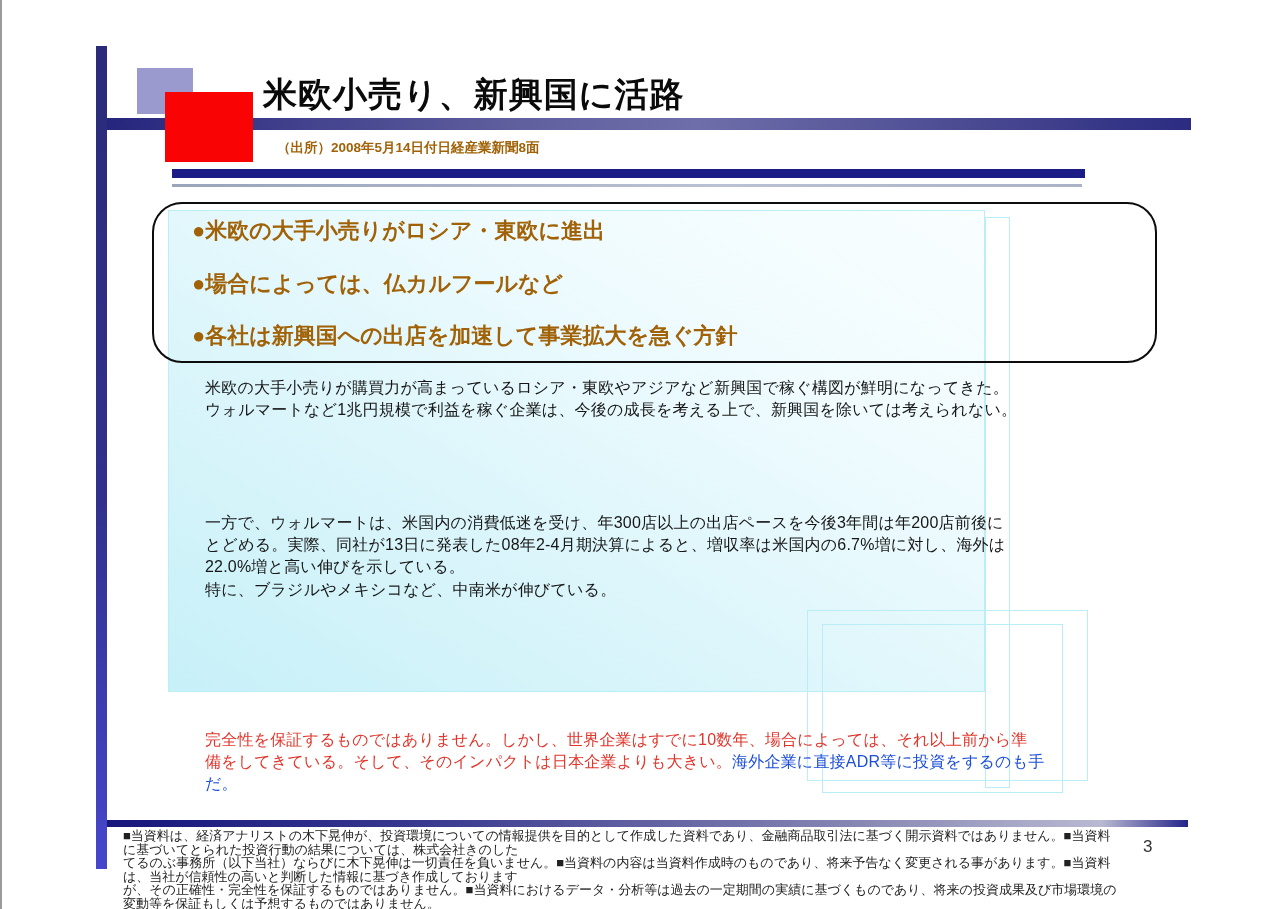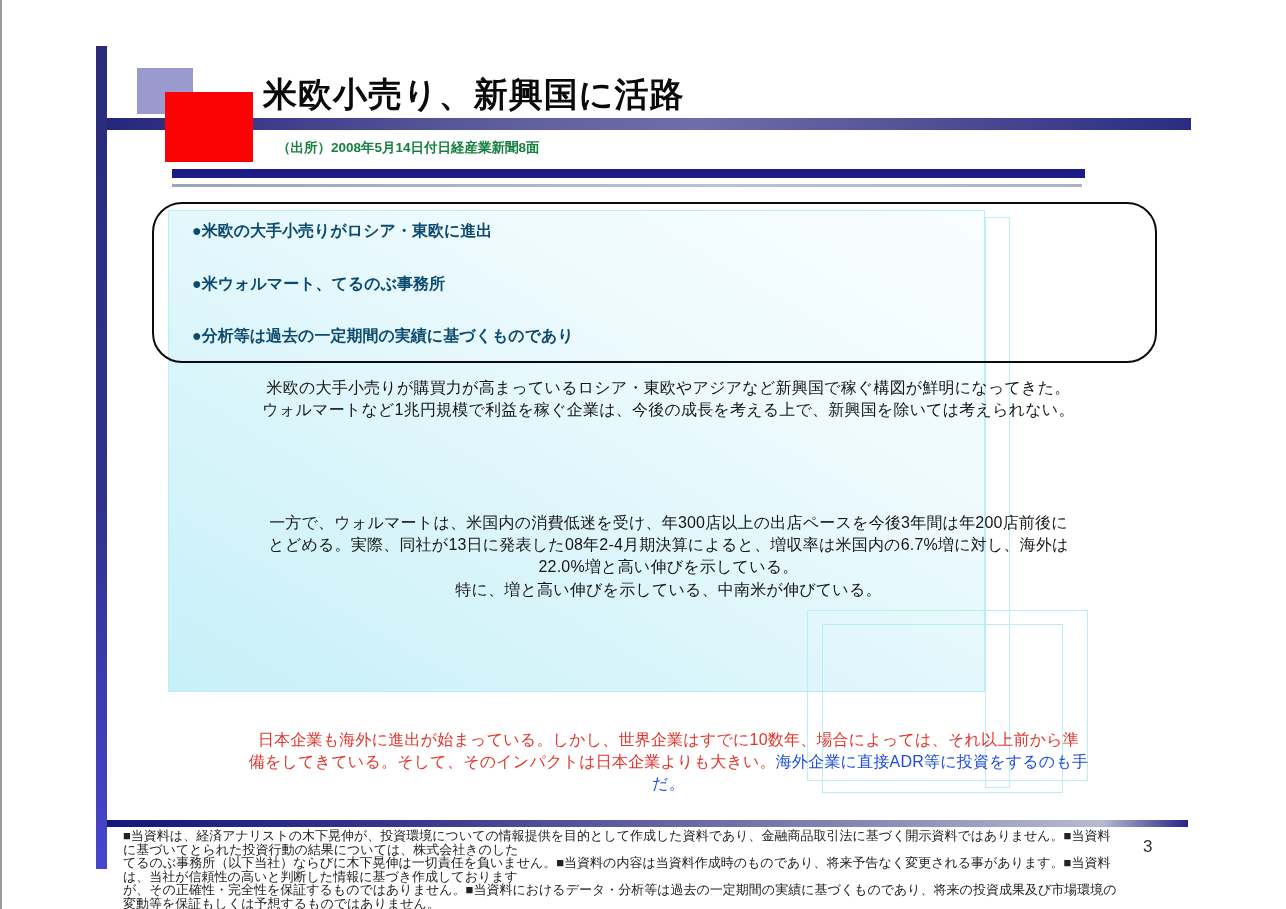--- a/index.html
+++ b/index.html
@@ -15,44 +15,44 @@
     background:linear-gradient(180deg,#2b2b7a 0%,#31318c 55%,#4646cc 100%); z-index:3; }
 
   #lavender-square { left:137px; top:68px; width:56px; height:46px; background:#9a9ace; z-index:2; }
   #title-underline-bar { left:96px; top:118px; width:1095px; height:12px;
     background:linear-gradient(90deg,#24247d 0%,#5f5f9e 38%,#6e6eaa 55%,#4a4a92 80%,#2b2b82 100%); z-index:2; }
   #red-square { left:165px; top:92px; width:88px; height:70px; background:#fa0305; z-index:3; }
 
   #page-title { left:263px; top:76px; font-size:34px; font-weight:bold; color:#0a0a0a;
     letter-spacing:1px; line-height:36px; white-space:nowrap; z-index:4; }
 
-  #source-line { left:277px; top:139px; font-size:13.5px; font-weight:bold; color:#15803d;
+  #source-line { left:277px; top:139px; font-size:13.5px; font-weight:bold; color:#a16207;
     white-space:nowrap; z-index:4; }
 
   #divider-bar  { left:172px; top:169px; width:913px; height:9px; background:#1c1c86; z-index:2; }
   #divider-line { left:172px; top:184px; width:910px; height:2.5px;
     background:linear-gradient(90deg,#9aa4ba 0%,#b9c1d2 60%,#aab3c6 100%); z-index:2; }
 
   #content-panel { left:168px; top:210px; width:817px; height:482px;
     background:linear-gradient(to top right,#c7f0f8 0%,#ddf6fb 40%,#effbfe 70%,#f9feff 100%);
     border:1px solid #bceef6; z-index:1; }
 
   .placeholder-box { border:1px solid #b9eef6; background:transparent; z-index:2; }
   #placeholder-tall { left:985px; top:217px; width:25px; height:571px; }
   #placeholder-b1   { left:807px; top:610px; width:281px; height:171px; }
   #placeholder-b2   { left:822px; top:624px; width:241px; height:169px; }
 
   #bullet-box { left:152px; top:202px; width:1005px; height:161px;
     border:2.5px solid #0c0c0c; border-radius:30px; background:transparent; z-index:3; }
 
   #bullet-list { left:192px; top:205px; width:940px; z-index:4; }
-  .bullet-item { font-size:16px; font-weight:bold; color:#0c4a6e; line-height:52.5px; white-space:nowrap; }
+  .bullet-item { font-size:22px; font-weight:bold; color:#a16207; line-height:52.5px; white-space:nowrap; }
 
-  .para { left:216px; width:905px; font-size:16px; line-height:22px; color:#161616;
-    white-space:pre-line; z-index:4; letter-spacing:0.2px;text-align:center; }
+  .para { left:205px; width:905px; font-size:16px; line-height:22px; color:#161616;
+    white-space:pre-line; z-index:4; letter-spacing:0.2px; }
   #paragraph-1 { top:377px; }
   #paragraph-2 { top:466px;margin-top:46px; }
   #paragraph-3 { top:579px; }
   #paragraph-4 { top:644px; }
   #paragraph-5 { top:729px; }
   .red-text   { color:#e0352b; }
   .black-text { color:#1d4ed8; }
 
   #footer-rule { left:107px; top:820px; width:1081px; height:6.5px;
     background:linear-gradient(90deg,#16167c 0%,#3a3a90 30%,#8888b4 70%,#b9b9d2 92%,#24248a 100%); z-index:3; }
@@ -81,31 +81,31 @@
   <div class="abs" id="divider-line"></div>
 
   <div class="abs" id="content-panel"></div>
   <div class="abs placeholder-box" id="placeholder-tall"></div>
   <div class="abs placeholder-box" id="placeholder-b1"></div>
   <div class="abs placeholder-box" id="placeholder-b2"></div>
 
   <div class="abs" id="bullet-box"></div>
   <div class="abs" id="bullet-list">
     <div class="bullet-item">●米欧の大手小売りがロシア・東欧に進出</div>
-    <div class="bullet-item">●米ウォルマート、てるのぶ事務所</div>
-    <div class="bullet-item">●分析等は過去の一定期間の実績に基づくものであり</div>
+    <div class="bullet-item">●場合によっては、仏カルフールなど</div>
+    <div class="bullet-item">●各社は新興国への出店を加速して事業拡大を急ぐ方針</div>
   </div>
 
   <div class="abs para" id="paragraph-1">米欧の大手小売りが購買力が高まっているロシア・東欧やアジアなど新興国で稼ぐ構図が鮮明になってきた。
 ウォルマートなど1兆円規模で利益を稼ぐ企業は、今後の成長を考える上で、新興国を除いては考えられない。</div>
   <div class="abs para" id="paragraph-2">一方で、ウォルマートは、米国内の消費低迷を受け、年300店以上の出店ペースを今後3年間は年200店前後に
 とどめる。実際、同社が13日に発表した08年2-4月期決算によると、増収率は米国内の6.7%増に対し、海外は
 22.0%増と高い伸びを示している。</div>
-  <div class="abs para" id="paragraph-3">特に、増と高い伸びを示している、中南米が伸びている。</div>
-  <div class="abs para" id="paragraph-5"><span class="red-text">日本企業も海外に進出が始まっている。しかし、世界企業はすでに10数年、場合によっては、それ以上前から準
+  <div class="abs para" id="paragraph-3">特に、ブラジルやメキシコなど、中南米が伸びている。</div>
+  <div class="abs para" id="paragraph-5"><span class="red-text">完全性を保証するものではありません。しかし、世界企業はすでに10数年、場合によっては、それ以上前から準
 </span><span class="red-text">備をしてきている。そして、そのインパクトは日本企業よりも大きい。</span><span class="black-text">海外企業に直接ADR等に投資をするのも手
 </span><span class="black-text">だ。</span></div>
 
   <div class="abs" id="footer-rule"></div>
   <div class="abs" id="footer-disclaimer">■当資料は、経済アナリストの木下晃伸が、投資環境についての情報提供を目的として作成した資料であり、金融商品取引法に基づく開示資料ではありません。■当資料に基づいてとられた投資行動の結果については、株式会社きのした
 てるのぶ事務所（以下当社）ならびに木下晃伸は一切責任を負いません。■当資料の内容は当資料作成時のものであり、将来予告なく変更される事があります。■当資料は、当社が信頼性の高いと判断した情報に基づき作成しております
 が、その正確性・完全性を保証するものではありません。■当資料におけるデータ・分析等は過去の一定期間の実績に基づくものであり、将来の投資成果及び市場環境の変動等を保証もしくは予想するものではありません。</div>
   <div class="abs" id="page-number">3</div>
 
 </div>

